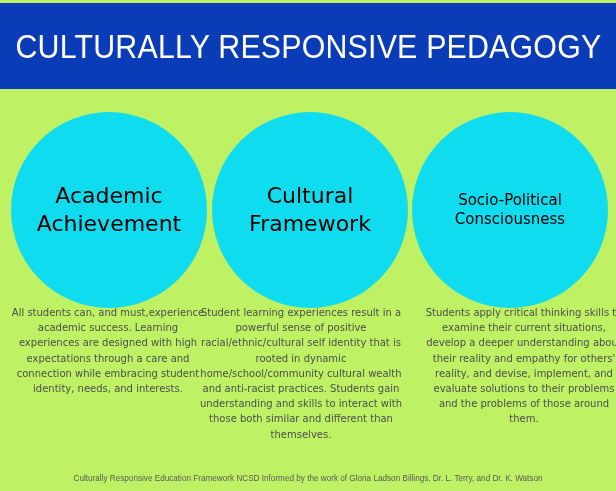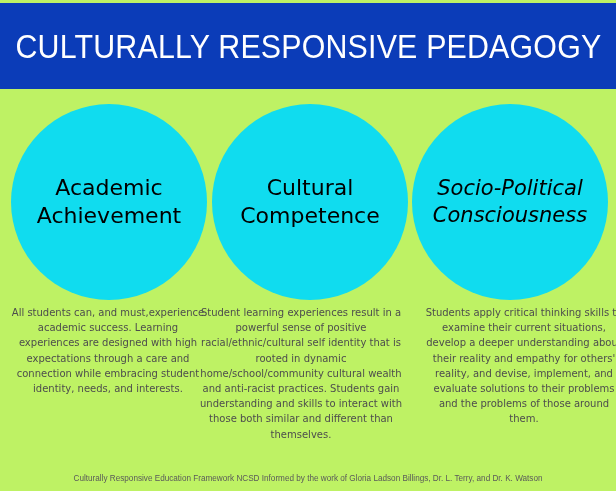--- a/index.html
+++ b/index.html
@@ -47,21 +47,21 @@
   
   .circles-row {
     position: absolute;
     left: 0;
     top: 100px;
     width: 616px;
     height: 196px;
   }
   .circle {
     position: absolute;
-    top: 4px;
+    top: 12px;
     width: 196px;
     height: 196px;
     border-radius: 50%;
     background: #10dcef;
     display: flex;
     align-items: center;
     justify-content: center;
     text-align: center;
   }
   .circle-1 { left: 11px; }
@@ -70,21 +70,21 @@
 
   .circle-label {
     color: #000000;
     font-family: "DejaVu Sans", sans-serif;
     font-size: 22px;
     line-height: 1.28;
     font-weight: 400;
     padding: 0 6px;
     white-space: pre-line;
   }
-  .circle-3 .circle-label { font-size: 21px; font-style: italic; }
+  .circle-3 .circle-label { font-size: 15px; }
 
   
   .columns {
     position: absolute;
     left: 0;
     top: 305px;
     width: 616px;
     height: 165px;
   }
   .column {
@@ -125,21 +125,21 @@
     <div class="header-title">CULTURALLY RESPONSIVE PEDAGOGY</div>
   </div>
 
   <div class="circles-row">
     <div class="circle circle-1">
       <div class="circle-label">Academic
 Achievement</div>
     </div>
     <div class="circle circle-2">
       <div class="circle-label">Cultural
-Competence</div>
+Framework</div>
     </div>
     <div class="circle circle-3">
       <div class="circle-label">Socio-Political
 Consciousness</div>
     </div>
   </div>
 
   <div class="columns">
     <div class="column col-1">All students can, and must,experience academic success. Learning experiences are designed with high expectations through a care and connection while embracing student identity, needs, and interests.</div>
     <div class="column col-2">Student learning experiences result in a powerful sense of positive racial/ethnic/cultural self identity that is rooted in dynamic home/school/community cultural wealth and anti-racist practices. Students gain understanding and skills to interact with those both similar and different than themselves.</div>

